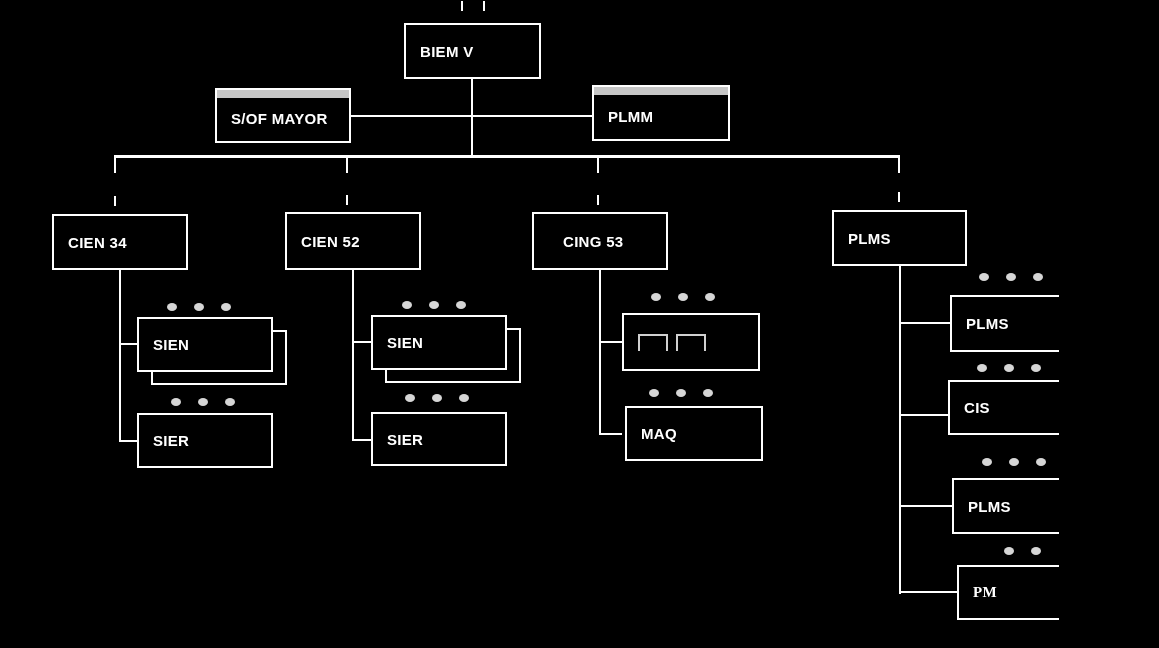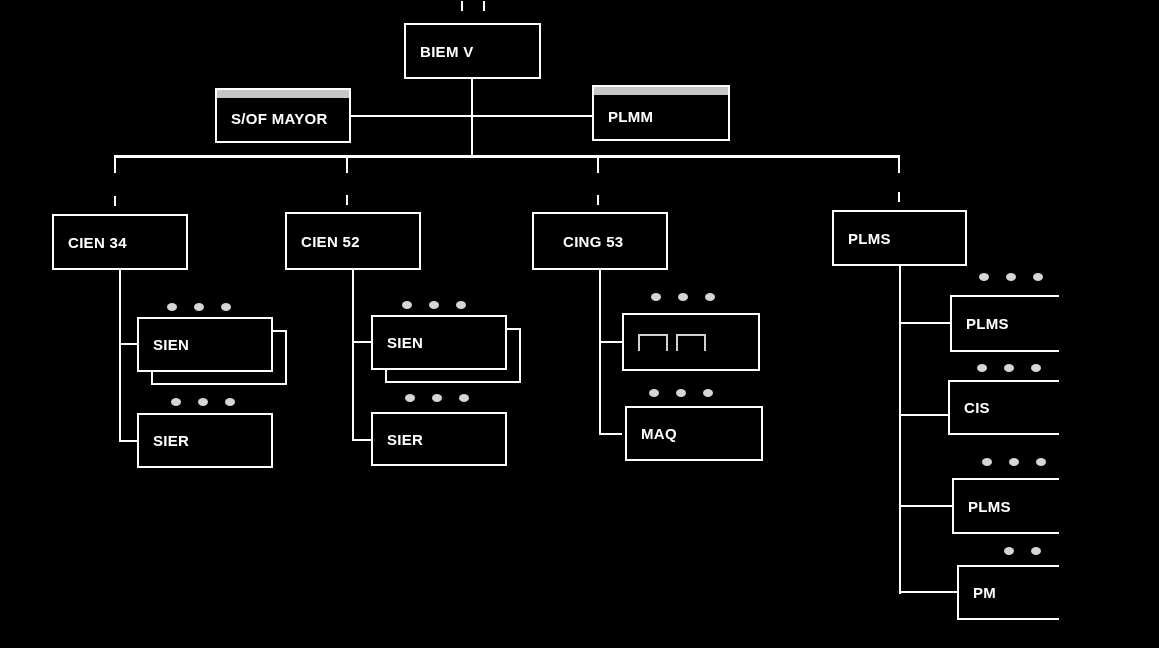--- a/index.html
+++ b/index.html
@@ -170,17 +170,17 @@
       <span class="dot"></span>
       <span class="dot"></span>
     </div>
   <div class="node" style="left:952px; top:478px; width:136px; height:56px;">
     <span>PLMS</span>
   </div>
   <div class="dots" style="left:1004px; top:547px;">
       <span class="dot"></span>
       <span class="dot"></span>
     </div>
-  <div class="node" style="left:957px; top:565px; width:136px; height:55px;">
+  <div class="node" style="left:957px; top:565px; width:136px; height:55px;font-family:Liberation Serif, serif;">
     <span>PM</span>
   </div>
 
 </div>
 
 </body></html>

